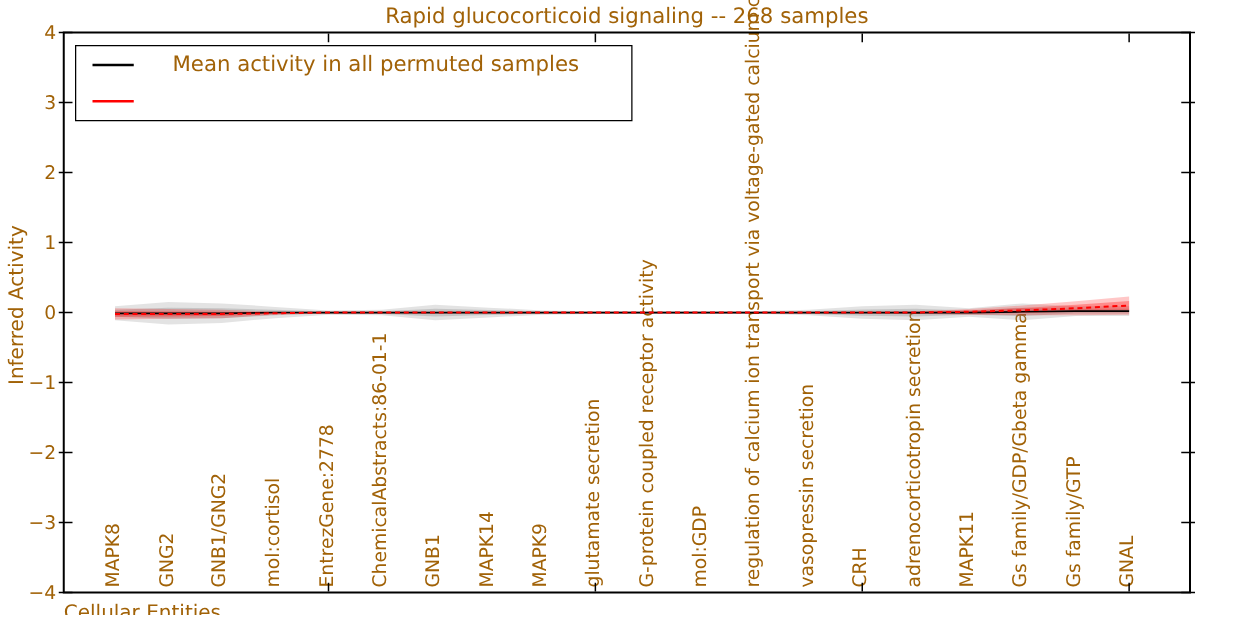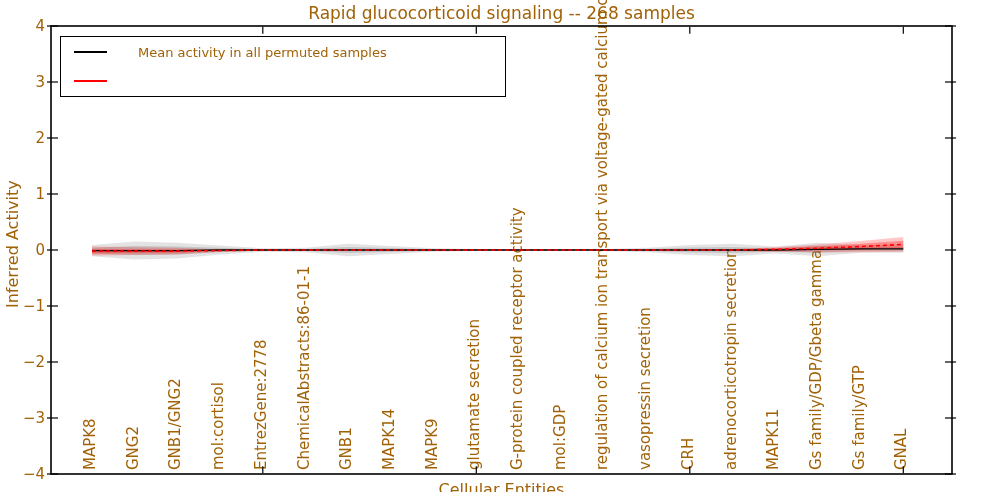--- a/index.html
+++ b/index.html
@@ -11,41 +11,41 @@
   #chart-title{
     position:absolute;left:51px;width:901px;top:3px;text-align:center;
     font-size:17px;white-space:nowrap;
   }
   #y-axis-label{
     position:absolute;left:22px;top:290px;height:18px;line-height:18px;
     font-size:16px;white-space:nowrap;transform:rotate(-90deg);
     transform-origin:0 100%;
   }
   #x-axis-label{
-    position:absolute;left:51px;width:901px;top:480px;text-align:center;
+    position:absolute;left:51px;width:901px;top:480px;
     font-size:16px;white-space:nowrap;
   }
   .ytick-label{
     position:absolute;left:0;width:45px;text-align:right;height:18px;
     line-height:18px;font-size:15px;
   }
   .xcat-label{
     position:absolute;height:18px;line-height:18px;font-size:15px;
     white-space:nowrap;transform:rotate(-90deg);transform-origin:0 100%;
     z-index:1;
   }
   #plot-svg{position:absolute;left:0;top:0;z-index:2;}
   #legend{
     position:absolute;left:60px;top:36px;width:446px;height:61px;
     background:#ffffff;border:1.6px solid #000;box-sizing:border-box;
     z-index:3;display:flex;flex-direction:column;justify-content:space-evenly;
   }
   .legend-row{display:flex;align-items:center;height:26px;}
   .legend-swatch{width:33px;height:2px;margin-left:13px;flex:none;}
-  .legend-label{margin-left:31px;font-size:13px;white-space:nowrap;}
+  .legend-label{margin-left:31px;font-size:17px;white-space:nowrap;}
 </style>
 </head>
 <body>
 
 <div id="figure">
 
   <div id="chart-title">Rapid glucocorticoid signaling -- 268 samples</div>
 
   <div id="y-axis-label">Inferred Activity</div>
 

